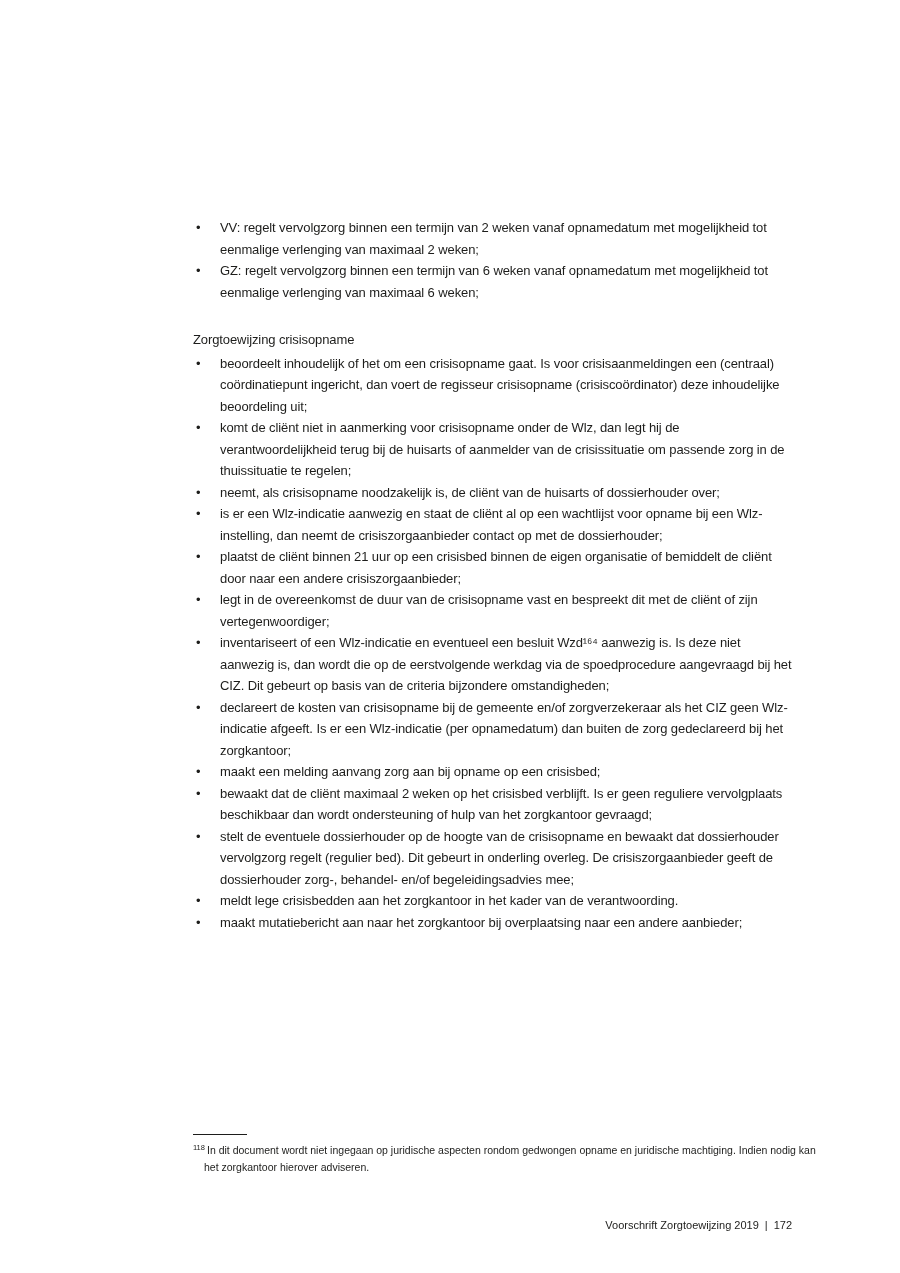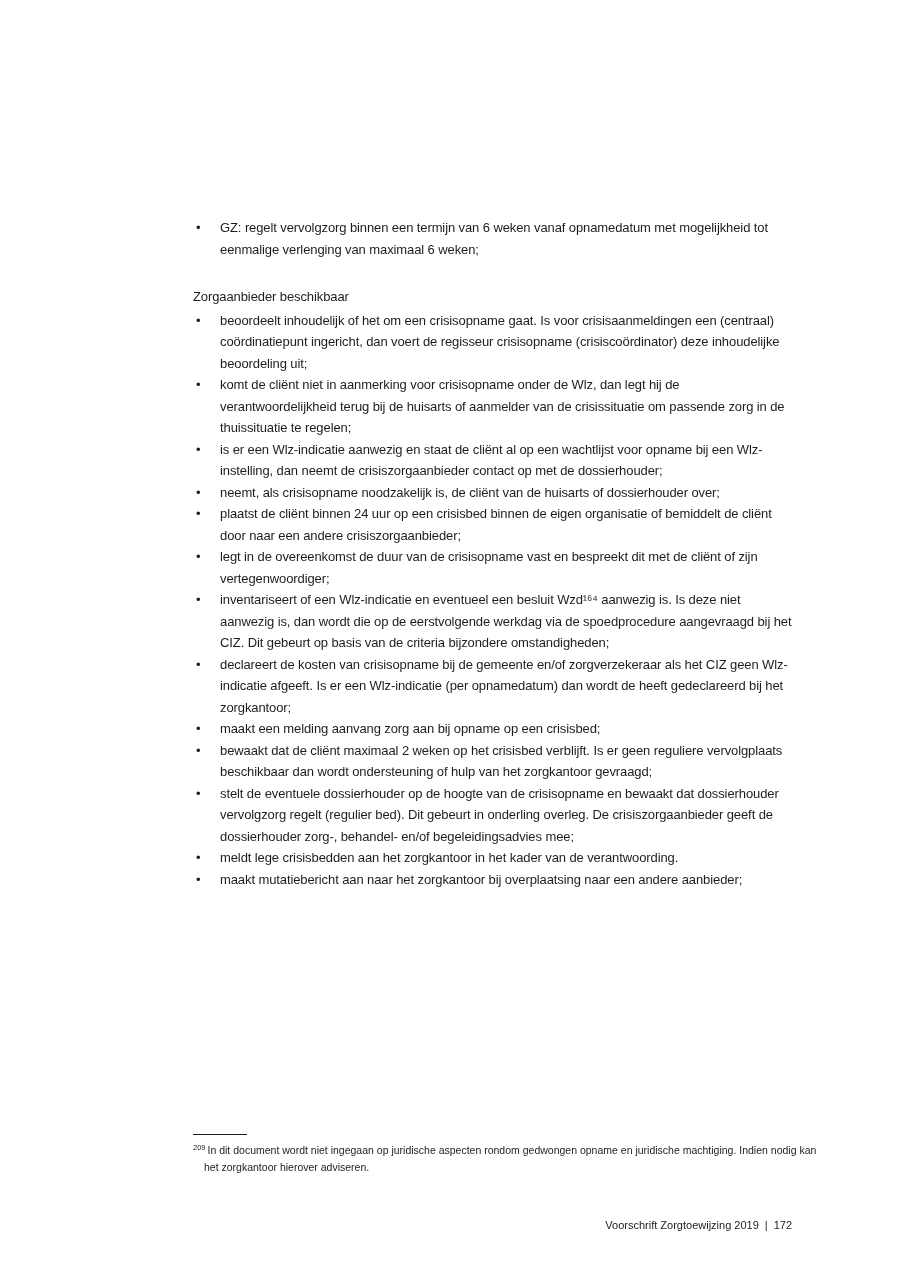--- a/index.html
+++ b/index.html
@@ -86,45 +86,46 @@
   }
 </style>
 </head>
 <body>
 
 <div class="page">
 
   <div class="content">
 
     <ul class="bullets">
+        <li>VV: regelt vervolgzorg binnen een termijn van 2 weken vanaf opnamedatum met mogelijkheid tot eenmalige verlenging van maximaal 2 weken;</li>
         <li>GZ: regelt vervolgzorg binnen een termijn van 6 weken vanaf opnamedatum met mogelijkheid tot eenmalige verlenging van maximaal 6 weken;</li>
       </ul>
 
-    <p class="section-heading">Zorgaanbieder beschikbaar</p>
+    <p class="section-heading">Zorgtoewijzing crisisopname</p>
 
     <ul class="bullets">
         <li>beoordeelt inhoudelijk of het om een crisisopname gaat. Is voor crisisaanmeldingen een (centraal) coördinatiepunt ingericht, dan voert de regisseur crisisopname (crisiscoördinator) deze inhoudelijke beoordeling uit;</li>
         <li>komt de cliënt niet in aanmerking voor crisisopname onder de Wlz, dan legt hij de verantwoordelijkheid terug bij de huisarts of aanmelder van de crisissituatie om passende zorg in de thuissituatie te regelen;</li>
+        <li>neemt, als crisisopname noodzakelijk is, de cliënt van de huisarts of dossierhouder over;</li>
         <li>is er een Wlz-indicatie aanwezig en staat de cliënt al op een wachtlijst voor opname bij een Wlz-instelling, dan neemt de crisiszorgaanbieder contact op met de dossierhouder;</li>
-        <li>neemt, als crisisopname noodzakelijk is, de cliënt van de huisarts of dossierhouder over;</li>
-        <li>plaatst de cliënt binnen 24 uur op een crisisbed binnen de eigen organisatie of bemiddelt de cliënt door naar een andere crisiszorgaanbieder;</li>
+        <li>plaatst de cliënt binnen 21 uur op een crisisbed binnen de eigen organisatie of bemiddelt de cliënt door naar een andere crisiszorgaanbieder;</li>
         <li>legt in de overeenkomst de duur van de crisisopname vast en bespreekt dit met de cliënt of zijn vertegenwoordiger;</li>
         <li>inventariseert of een Wlz-indicatie en eventueel een besluit Wzd¹⁶⁴ aanwezig is. Is deze niet aanwezig is, dan wordt die op de eerstvolgende werkdag via de spoedprocedure aangevraagd bij het CIZ. Dit gebeurt op basis van de criteria bijzondere omstandigheden;</li>
-        <li>declareert de kosten van crisisopname bij de gemeente en/of zorgverzekeraar als het CIZ geen Wlz-indicatie afgeeft. Is er een Wlz-indicatie (per opnamedatum) dan wordt de heeft gedeclareerd bij het zorgkantoor;</li>
+        <li>declareert de kosten van crisisopname bij de gemeente en/of zorgverzekeraar als het CIZ geen Wlz-indicatie afgeeft. Is er een Wlz-indicatie (per opnamedatum) dan buiten de zorg gedeclareerd bij het zorgkantoor;</li>
         <li>maakt een melding aanvang zorg aan bij opname op een crisisbed;</li>
         <li>bewaakt dat de cliënt maximaal 2 weken op het crisisbed verblijft. Is er geen reguliere vervolgplaats beschikbaar dan wordt ondersteuning of hulp van het zorgkantoor gevraagd;</li>
         <li>stelt de eventuele dossierhouder op de hoogte van de crisisopname en bewaakt dat dossierhouder vervolgzorg regelt (regulier bed). Dit gebeurt in onderling overleg. De crisiszorgaanbieder geeft de dossierhouder zorg-, behandel- en/of begeleidingsadvies mee;</li>
         <li>meldt lege crisisbedden aan het zorgkantoor in het kader van de verantwoording.</li>
         <li>maakt mutatiebericht aan naar het zorgkantoor bij overplaatsing naar een andere aanbieder;</li>
       </ul>
 
   </div>
 
   <div class="footnote">
     <div class="footnote-rule"></div>
-    <p class="footnote-text"><sup>209</sup><span>In dit document wordt niet ingegaan op juridische aspecten rondom gedwongen opname en juridische machtiging. Indien nodig kan het zorgkantoor hierover adviseren.</span></p>
+    <p class="footnote-text"><sup>118</sup><span>In dit document wordt niet ingegaan op juridische aspecten rondom gedwongen opname en juridische machtiging. Indien nodig kan het zorgkantoor hierover adviseren.</span></p>
   </div>
 
   <div class="page-footer">
     <span>Voorschrift Zorgtoewijzing 2019</span><span class="sep">|</span><span>172</span>
   </div>
 
 </div>
 
 </body></html>

